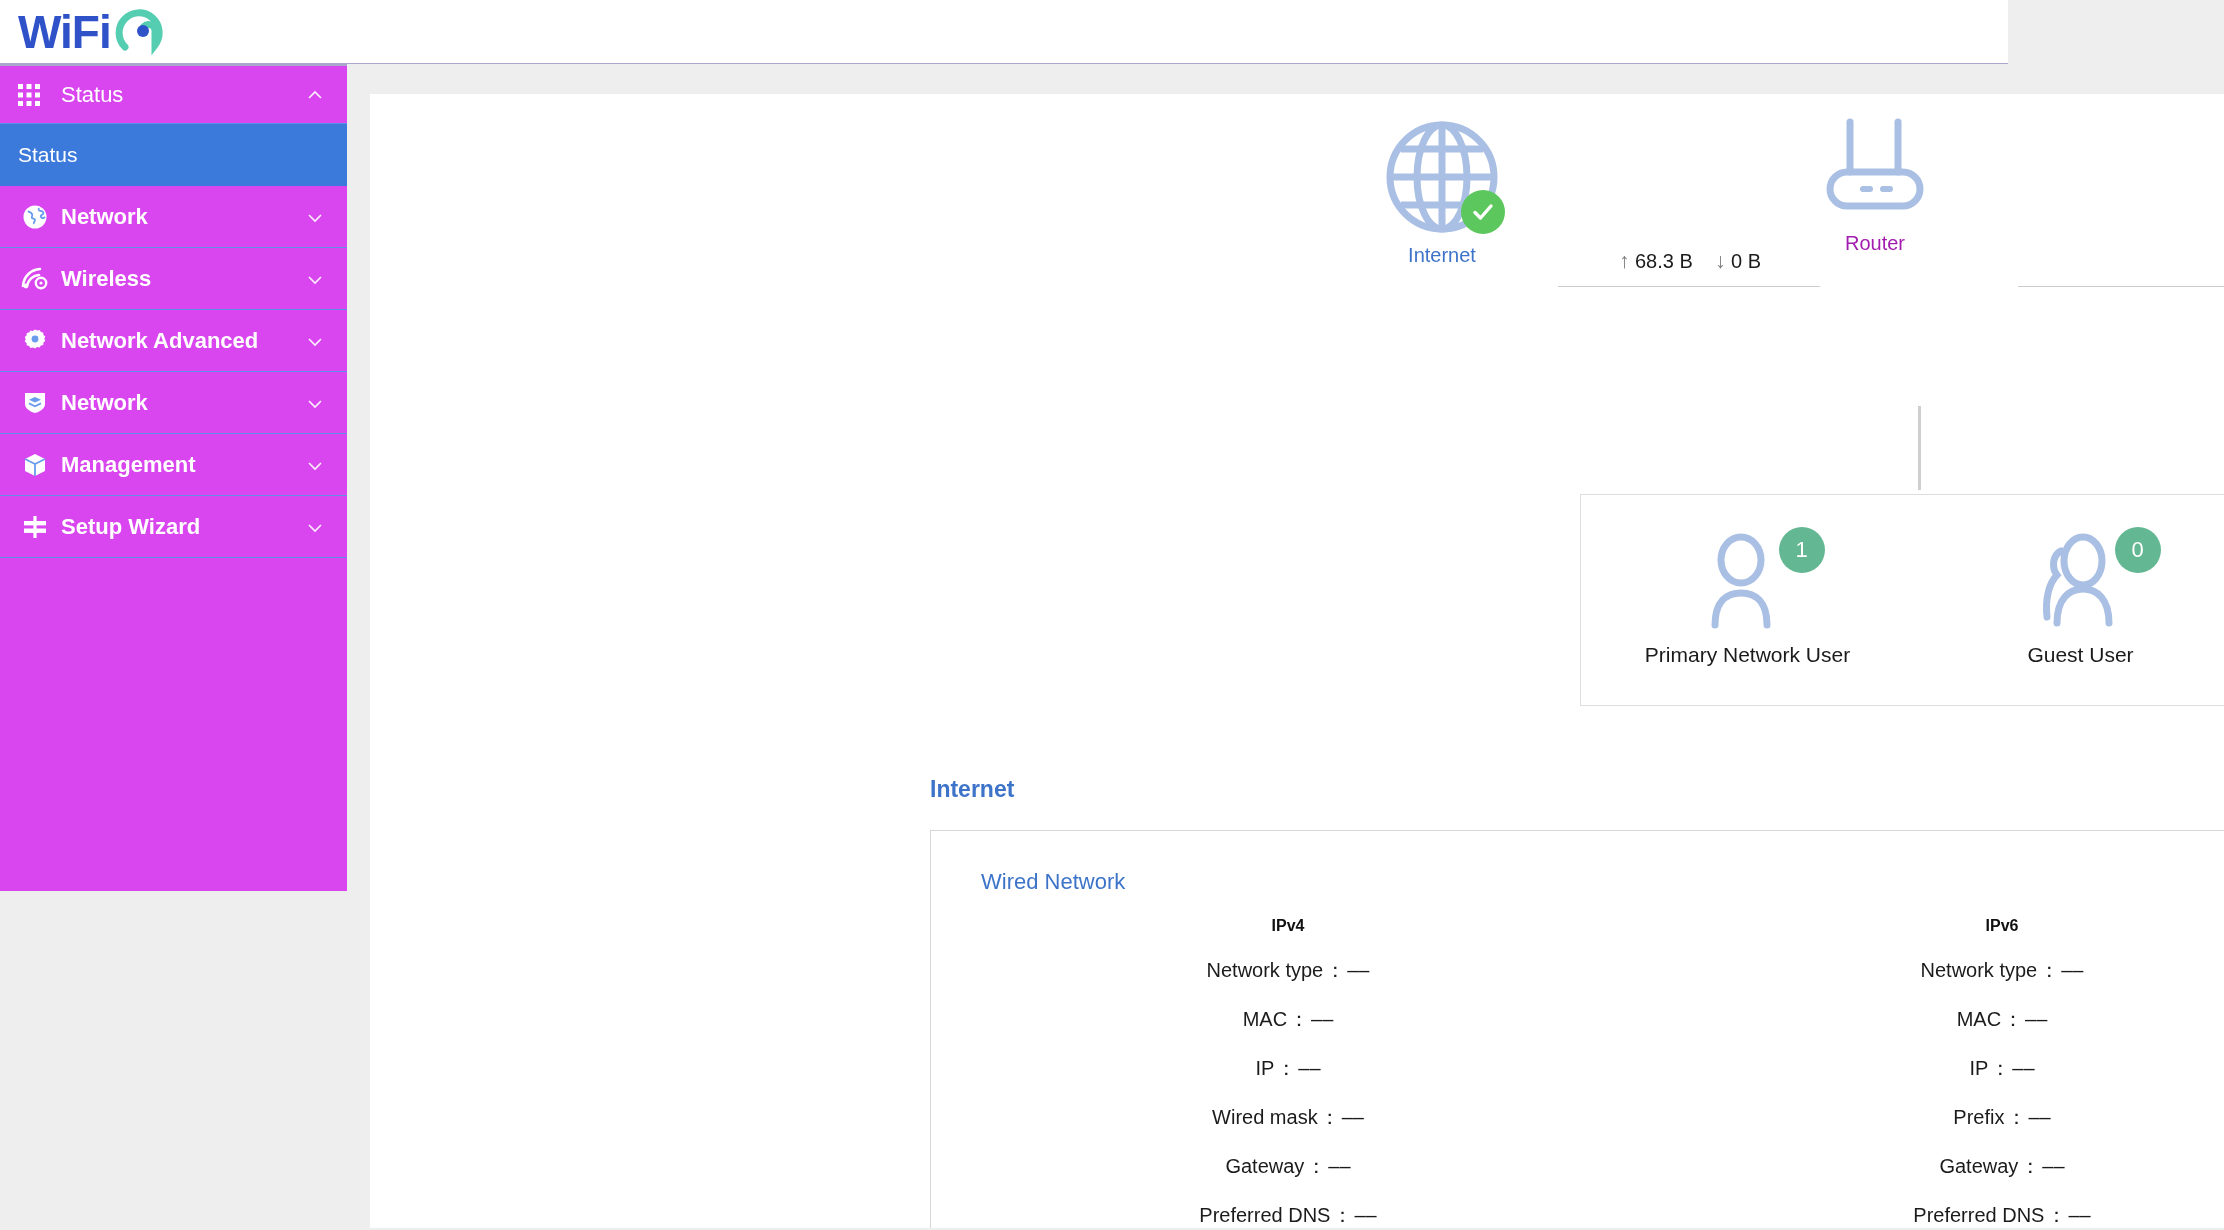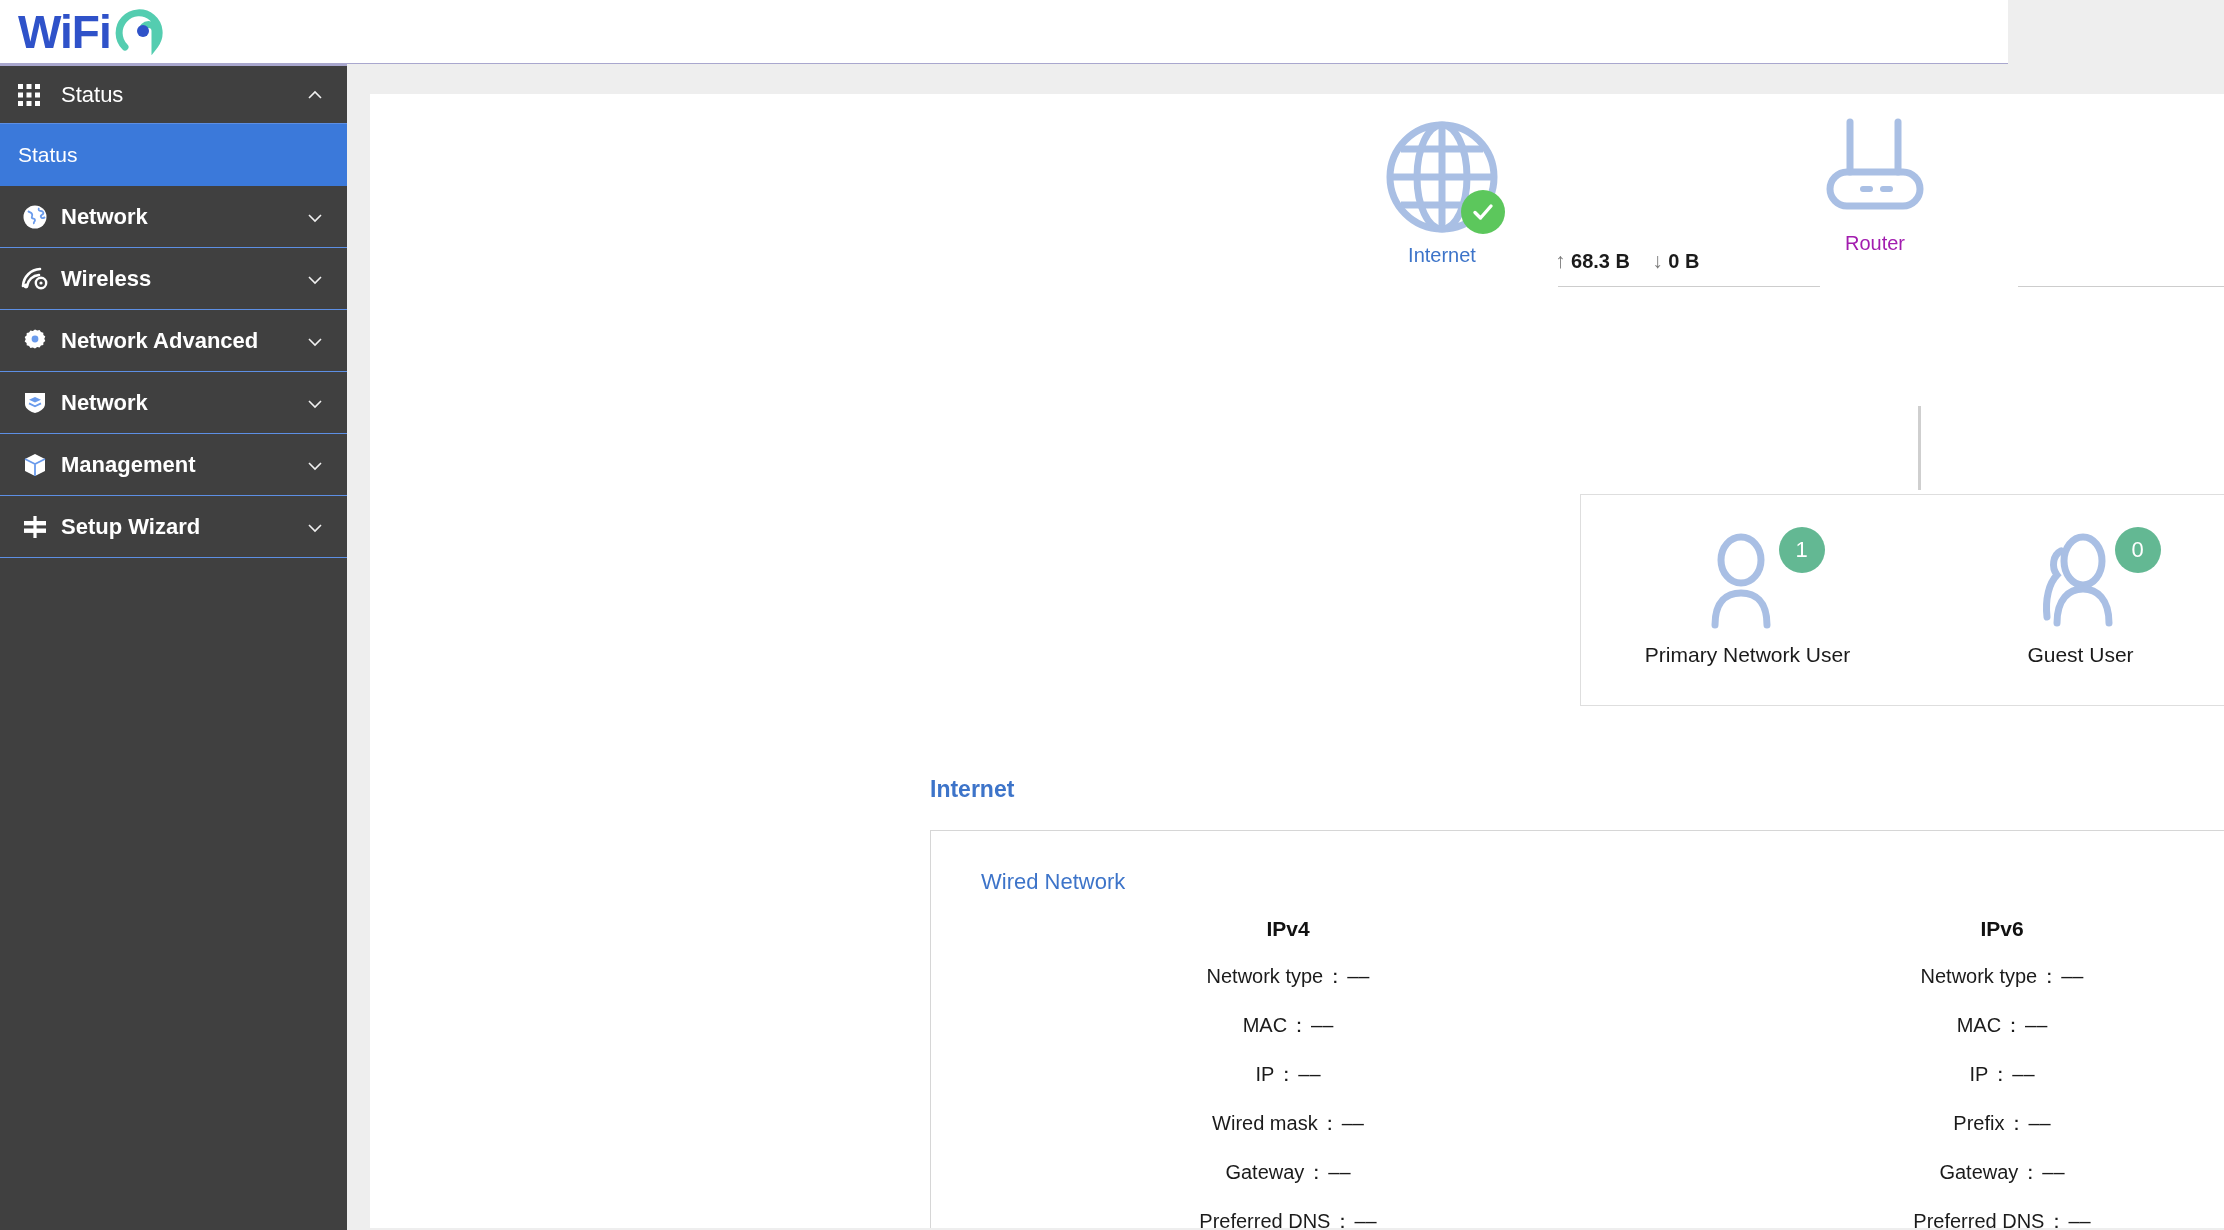--- a/index.html
+++ b/index.html
@@ -21,22 +21,22 @@
   .logo-wrap { display: flex; align-items: center; margin-left: 18px; }
   .logo-text {
     font-size: 46px; font-weight: 700; letter-spacing: -1px;
     color: #2f52c9; line-height: 1;
   }
   .logo-mark { margin-left: 4px; display: block; }
 
   
   .sidebar {
     position: absolute; top: 66px; left: 0;
-    width: 347px; height: 1164px;
-    background: #404040;
+    width: 347px; height: 825px;
+    background: #d946ef;
   }
   .side-group-head {
     height: 58px; display: flex; align-items: center;
     padding: 0 22px 0 18px; color: #fff;
     border-bottom: 1px solid #5d8fe4;
   }
   .side-group-head .gi { width: 34px; display: flex; align-items: center; }
   .side-group-head .lbl { font-size: 22px; flex: 1; padding-left: 9px; }
   .chev { width: 20px; height: 20px; opacity: .92; }
 
@@ -79,23 +79,22 @@
 
   .globe-wrap { position: relative; width: 118px; height: 118px; margin: 0 auto; }
   .check-badge {
     position: absolute; right: -4px; bottom: 2px;
     width: 44px; height: 44px; border-radius: 50%;
     background: #5cc75c; display: flex; align-items: center; justify-content: center;
   }
 
   .link-speed {
     position: absolute; left: 1185px; top: 155px; width: 270px;
-    font-size: 20px; color: #1b1b1b; text-align: left;
+    font-size: 20px; color: #1b1b1b; text-align: center;
     white-space: nowrap;
-    font-weight: bold;
   }
   .link-speed .arw { color: #7a7a7a; font-size: 21px; }
   .link-line-1 { position: absolute; left: 1188px; top: 192px; width: 262px; height: 1px; background: #cdcdcd; }
   .link-line-2 { position: absolute; left: 1648px; top: 192px; width: 262px; height: 1px; background: #cdcdcd; }
 
   .drop-line { position: absolute; left: 1548px; top: 312px; width: 3px; height: 84px; background: #cfcfcf; }
 
   
   .users-card {
     position: absolute; left: 1210px; top: 400px;
@@ -121,21 +120,21 @@
   .info-card {
     position: absolute; left: 560px; top: 736px;
     width: 1430px; height: 470px;
     border: 1px solid #d6d6d6; background: #fff;
   }
   .card-head {
     font-size: 22px; color: #3d74c9; padding: 38px 0 0 50px;
   }
   .cols { display: flex; margin-top: 22px; }
   .col { flex: 1; }
-  .col-title { text-align: center; font-size: 21px; font-weight: 700; color: #111; }
+  .col-title { text-align: center; font-size: 16px; font-weight: 700; color: #111; }
   .kv {
     font-size: 20px; color: #1b1b1b; margin-top: 22px;
     text-align: center; white-space: nowrap;
   }
   .kv .k { }
   .kv .sep { margin: 0 2px; }
   .kv .v { }
 </style>
 </head>
 <body>

